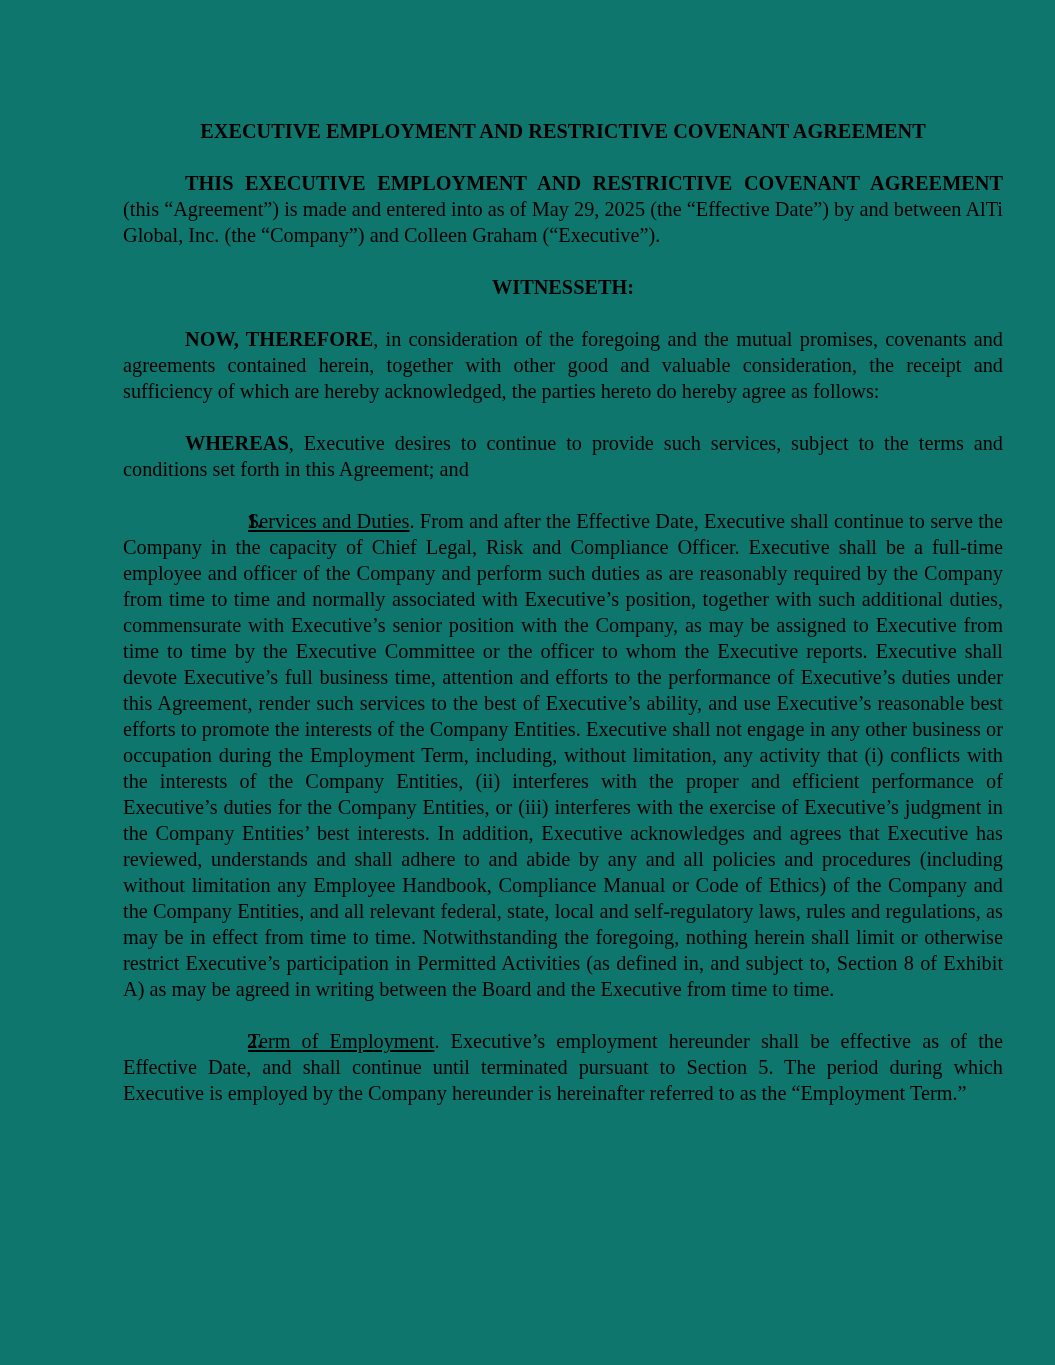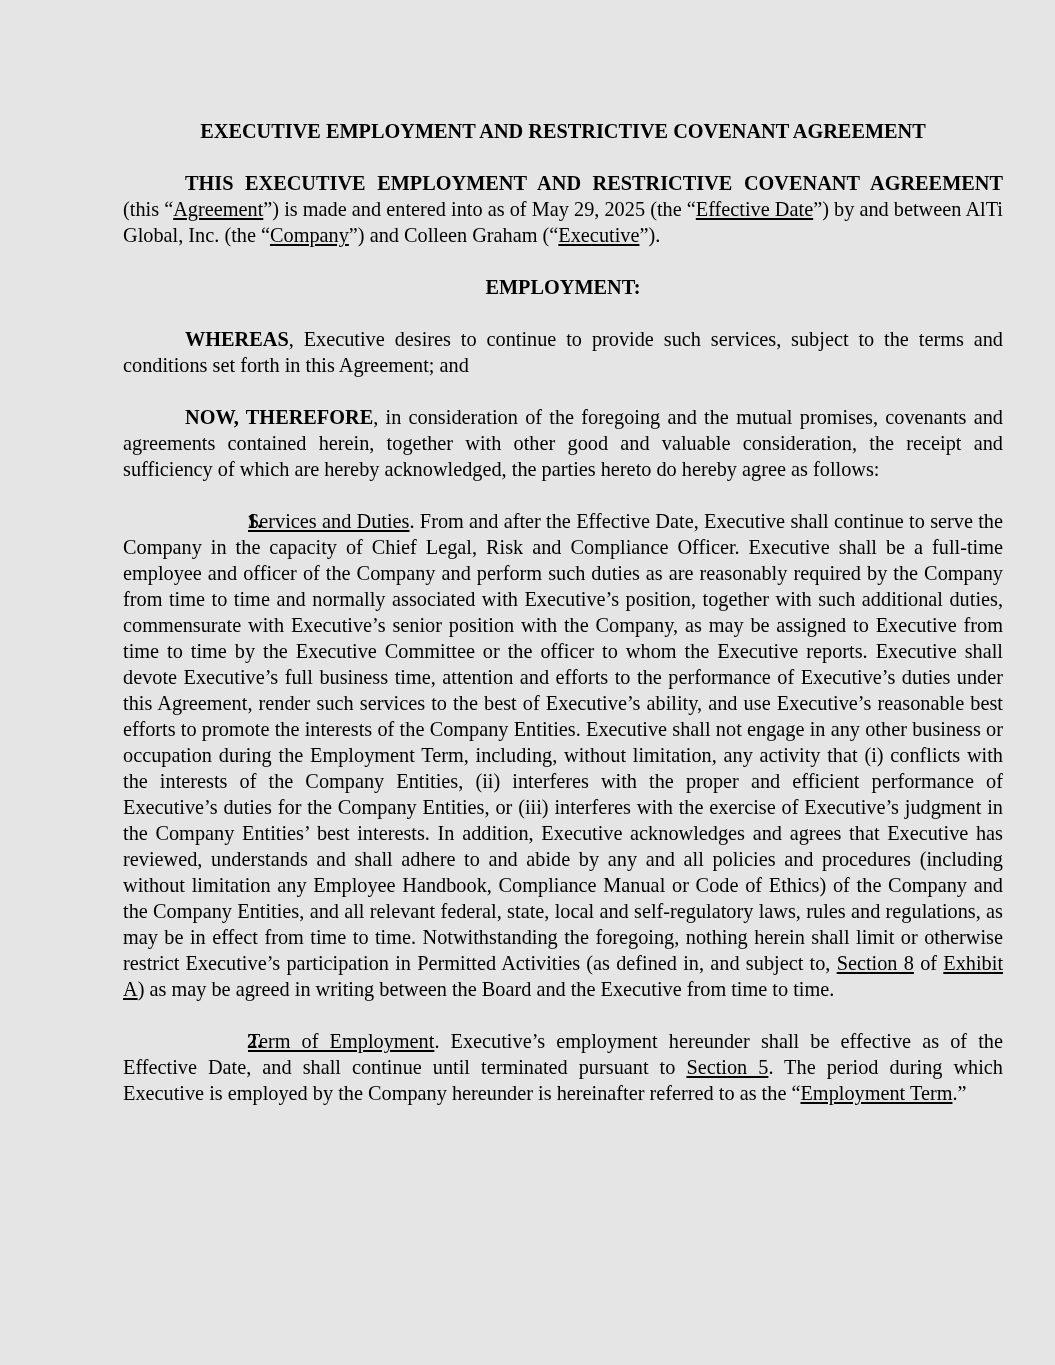--- a/index.html
+++ b/index.html
@@ -6,21 +6,21 @@
     margin: 0;
     padding: 0;
     background: #ffffff;
   }
   .page {
     position: relative;
     width: 1055px;
     height: 1365px;
     box-sizing: border-box;
     padding: 118px 52px 40px 123px;
-    background: #e5e5e5;
+    background: #0f766e;
     color: #000000;
     font-family: "Liberation Serif", "DejaVu Serif", serif;
     font-size: 20.3px;
     line-height: 26px;
     overflow: hidden;
   }
   .doc-title {
     font-size: 20.3px;
     font-weight: bold;
     text-align: center;
@@ -40,29 +40,29 @@
     text-align: center;
     font-weight: bold;
     text-indent: 0;
   }
   .para-number {
     display: inline-block;
     width: 63px;
     font-weight: bold;
   }
   .run-b { font-weight: bold; }
-  .run-u { text-decoration: underline; }
+  .run-u { }
   .run-bu { font-weight: normal; text-decoration: underline; }
 </style>
 </head>
 <body>
 
 <div class="page">
   <h1 class="doc-title">EXECUTIVE EMPLOYMENT AND RESTRICTIVE COVENANT AGREEMENT</h1>
   <div>
       <p class="para body-indent"><span class="run-b">THIS EXECUTIVE EMPLOYMENT AND RESTRICTIVE COVENANT AGREEMENT</span><span class=""> (this “</span><span class="run-u">Agreement</span><span class="">”) is made and entered into as of May 29, 2025 (the “</span><span class="run-u">Effective Date</span><span class="">”) by and between AlTi Global, Inc. (the “</span><span class="run-u">Company</span><span class="">”) and Colleen Graham (“</span><span class="run-u">Executive</span><span class="">”).</span></p>
-      <p class="para centered-bold"><span class="run-b">EMPLOYMENT:</span></p>
+      <p class="para centered-bold"><span class="run-b">WITNESSETH:</span></p>
+      <p class="para body-indent"><span class="run-b">NOW, THEREFORE</span><span class="">, in consideration of the foregoing and the mutual promises, covenants and agreements contained herein, together with other good and valuable consideration, the receipt and sufficiency of which are hereby acknowledged, the parties hereto do hereby agree as follows:</span></p>
       <p class="para body-indent"><span class="run-b">WHEREAS</span><span class="">, Executive desires to continue to provide such services, subject to the terms and conditions set forth in this Agreement; and</span></p>
-      <p class="para body-indent"><span class="run-b">NOW, THEREFORE</span><span class="">, in consideration of the foregoing and the mutual promises, covenants and agreements contained herein, together with other good and valuable consideration, the receipt and sufficiency of which are hereby acknowledged, the parties hereto do hereby agree as follows:</span></p>
       <p class="para body-indent"><span class="para-number">1.</span><span class="run-bu">Services and Duties</span><span class="">. From and after the Effective Date, Executive shall continue to serve the Company in the capacity of Chief Legal, Risk and Compliance Officer. Executive shall be a full-time employee and officer of the Company and perform such duties as are reasonably required by the Company from time to time and normally associated with Executive’s position, together with such additional duties, commensurate with Executive’s senior position with the Company, as may be assigned to Executive from time to time by the Executive Committee or the officer to whom the Executive reports. Executive shall devote Executive’s full business time, attention and efforts to the performance of Executive’s duties under this Agreement, render such services to the best of Executive’s ability, and use Executive’s reasonable best efforts to promote the interests of the Company Entities. Executive shall not engage in any other business or occupation during the Employment Term, including, without limitation, any activity that (i) conflicts with the interests of the Company Entities, (ii) interferes with the proper and efficient performance of Executive’s duties for the Company Entities, or (iii) interferes with the exercise of Executive’s judgment in the Company Entities’ best interests. In addition, Executive acknowledges and agrees that Executive has reviewed, understands and shall adhere to and abide by any and all policies and procedures (including without limitation any Employee Handbook, Compliance Manual or Code of Ethics) of the Company and the Company Entities, and all relevant federal, state, local and self-regulatory laws, rules and regulations, as may be in effect from time to time. Notwithstanding the foregoing, nothing herein shall limit or otherwise restrict Executive’s participation in Permitted Activities (as defined in, and subject to, </span><span class="run-u">Section 8</span><span class=""> of </span><span class="run-u">Exhibit A</span><span class="">) as may be agreed in writing between the Board and the Executive from time to time.</span></p>
       <p class="para body-indent"><span class="para-number">2.</span><span class="run-bu">Term of Employment</span><span class="">. Executive’s employment hereunder shall be effective as of the Effective Date, and shall continue until terminated pursuant to </span><span class="run-u">Section 5</span><span class="">. The period during which Executive is employed by the Company hereunder is hereinafter referred to as the “</span><span class="run-u">Employment Term</span><span class="">.”</span></p>
     </div>
 </div>
 
 </body></html>

